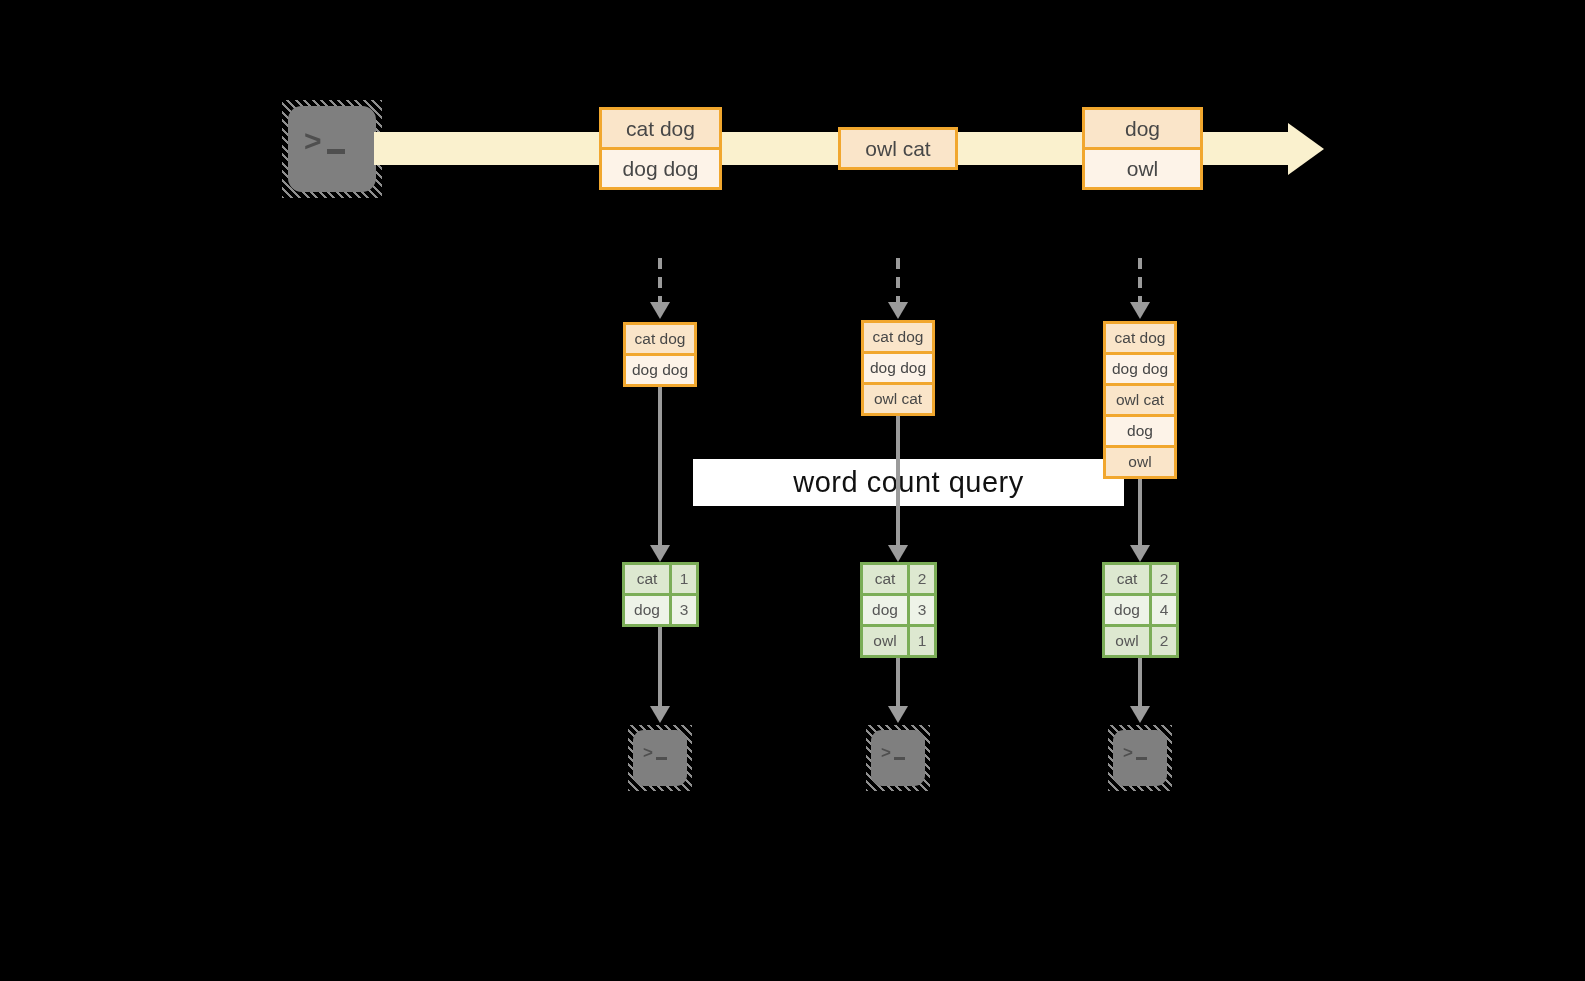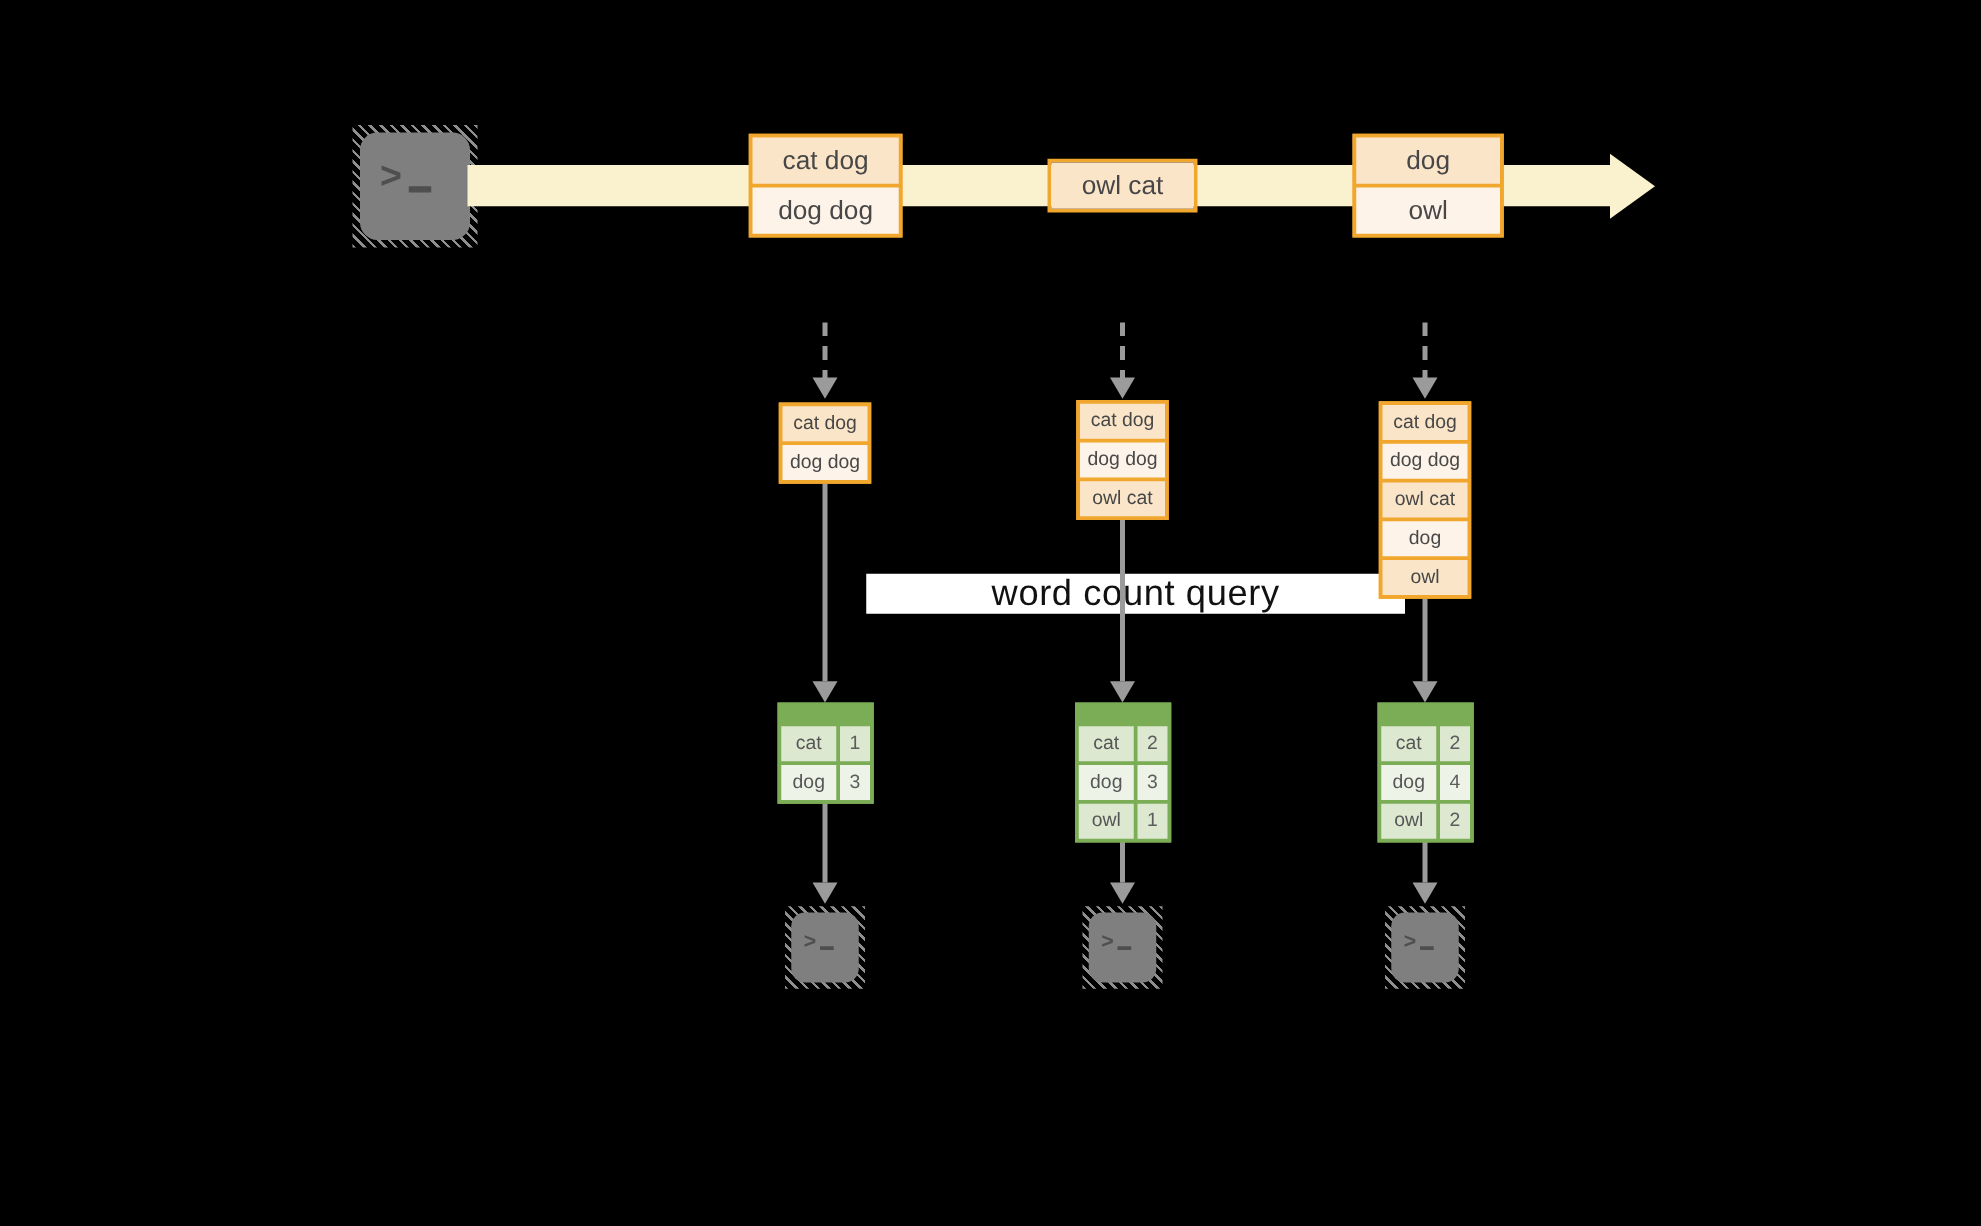--- a/index.html
+++ b/index.html
@@ -45,21 +45,21 @@
   .vline{width:4px;background:var(--gray);}
   .vdash{width:4px;background:repeating-linear-gradient(180deg,var(--gray) 0 11px,transparent 11px 19px);}
   .head-down{width:0;height:0;border-left:10px solid transparent;border-right:10px solid transparent;border-top:17px solid var(--gray);}
 
   
   .qlabel{background:#fff;color:#111;display:flex;align-items:center;justify-content:center;
           font-size:29px;letter-spacing:.5px;}
 
   
   .gtable{border:3px solid var(--green);box-sizing:border-box;background:var(--green);display:flex;flex-direction:column;}
-  .grow{display:flex;margin-top:16px;}
+  .grow{display:flex;}
   .grow + .grow{margin-top:3px;}
   .gword{width:44px;display:flex;align-items:center;justify-content:center;height:28px;font-size:15.5px;color:#565656;}
   .gnum{width:24px;margin-left:3px;display:flex;align-items:center;justify-content:center;height:28px;font-size:15.5px;color:#5c5c5c;}
   .grow.dark .gword,.grow.dark .gnum{background:var(--sage-dark);}
   .grow.light .gword,.grow.light .gnum{background:var(--sage-light);}
 
   .z1{z-index:1}.z2{z-index:2}.z3{z-index:3}
 </style>
 </head>
 <body>
@@ -107,21 +107,21 @@
     <div class="cell dark">owl cat</div>
   </div>
   <div class="abs obox small z3" style="left:1103px;top:321px;width:74px;">
     <div class="cell dark">cat dog</div>
     <div class="cell light">dog dog</div>
     <div class="cell dark">owl cat</div>
     <div class="cell light">dog</div>
     <div class="cell dark">owl</div>
   </div>
 
-  <div class="abs qlabel z1" style="left:693px;top:459px;width:431px;height:32px;">word count query</div>
+  <div class="abs qlabel z1" style="left:693px;top:459px;width:431px;height:47px;">word count query</div>
 
   <div class="abs vline z2" style="left:658px;top:387px;height:158px;"></div>
   <div class="abs head-down z2" style="left:650px;top:545px;"></div>
   <div class="abs vline z2" style="left:896px;top:416px;height:129px;"></div>
   <div class="abs head-down z2" style="left:888px;top:545px;"></div>
   <div class="abs vline z2" style="left:1138px;top:479px;height:66px;"></div>
   <div class="abs head-down z2" style="left:1130px;top:545px;"></div>
 
   <div class="abs gtable z3" style="left:622px;top:562px;">
     <div class="grow dark">

